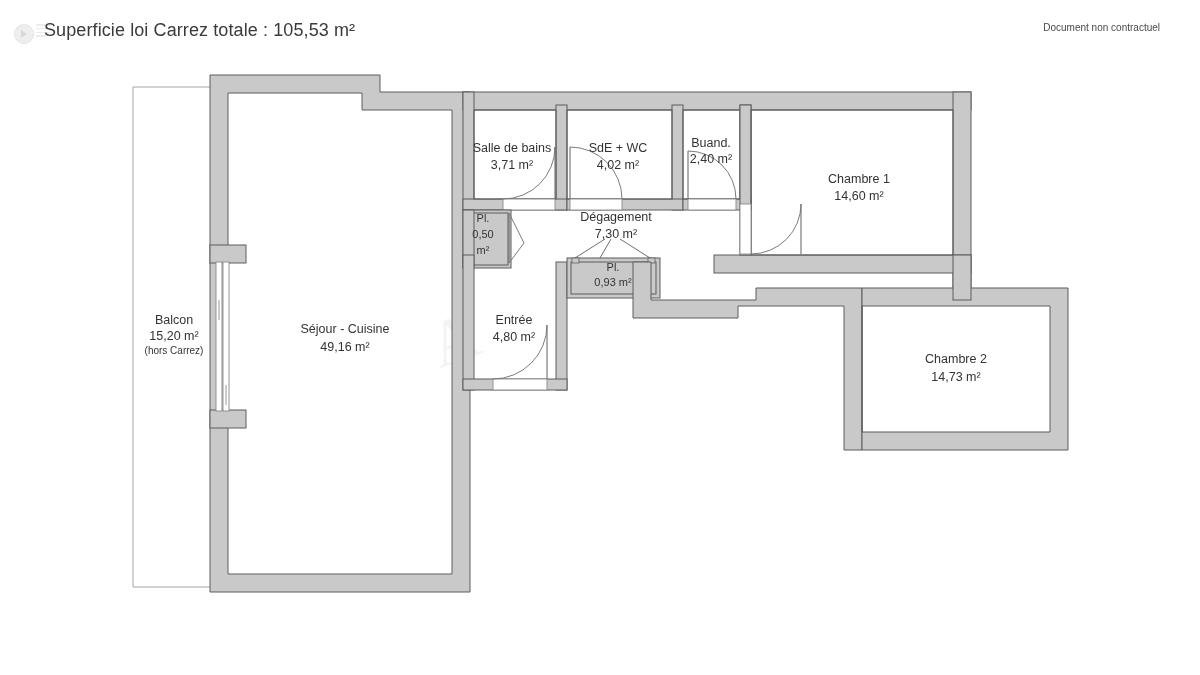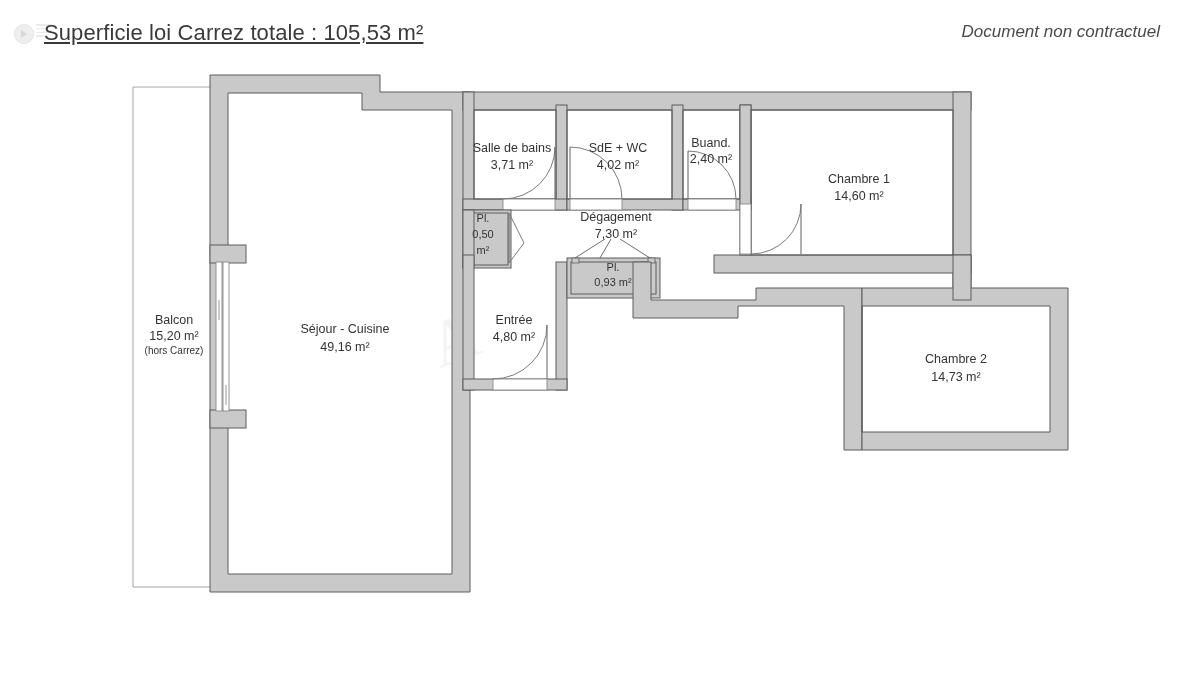--- a/index.html
+++ b/index.html
@@ -24,32 +24,30 @@
     position: absolute;
     top: 0;
     left: 0;
     width: 1200px;
     height: 62px;
   }
   .header-title {
     position: absolute;
     left: 44px;
     top: 20px;
-    font-size: 22px;
+    font-size: 18px;
     color: #3a3a3a;
     letter-spacing: 0.1px;
     white-space: nowrap;
-    text-decoration: underline;
   }
   .header-note {
     position: absolute;
     right: 40px;
     top: 22px;
-    font-size: 17px;
-    font-style: italic;
+    font-size: 10px;
     color: #4a4a4a;
     white-space: nowrap;
   }
   .logo-mark {
     position: absolute;
     left: 14px;
     top: 24px;
     width: 18px;
     height: 18px;
     border-radius: 50%;

